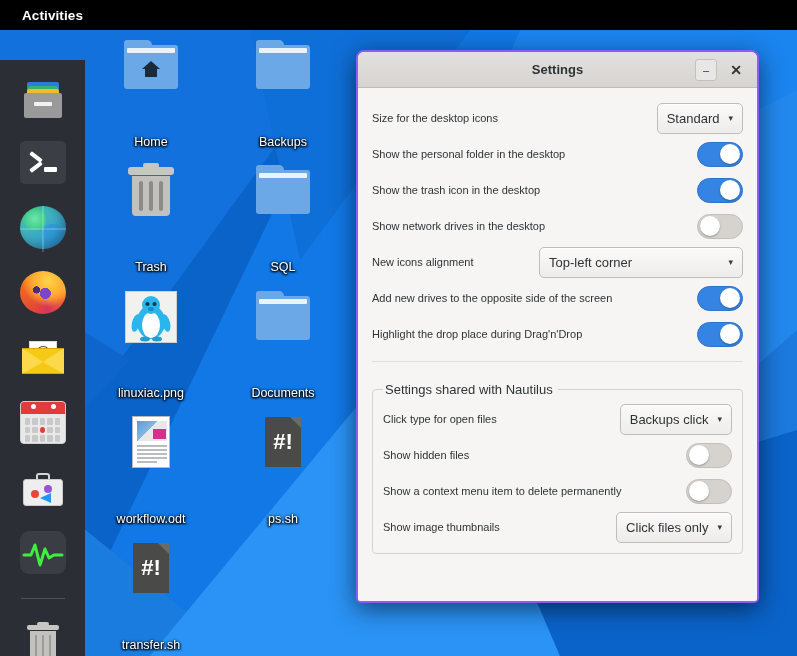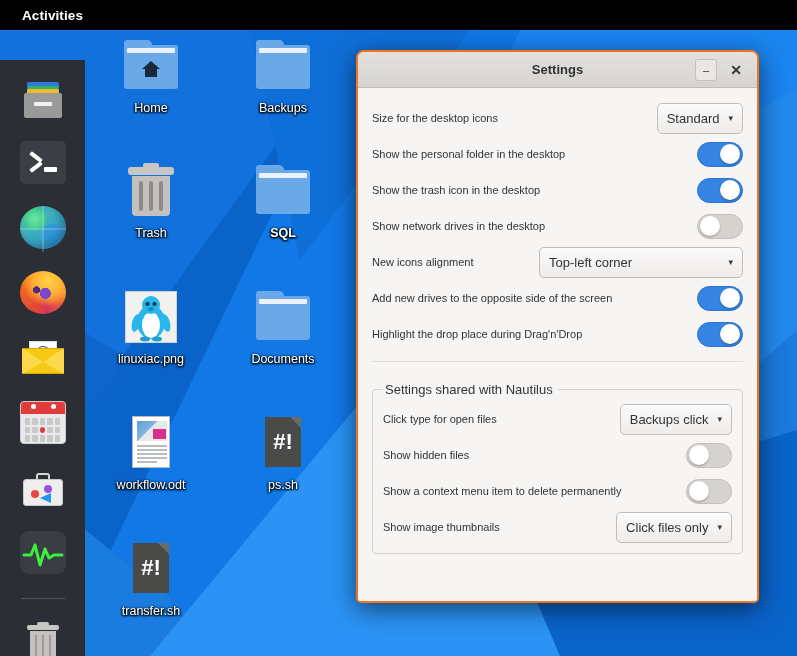--- a/index.html
+++ b/index.html
@@ -133,21 +133,21 @@
   .ic-mon{ background:#3a3e44; border-radius:9px; overflow:hidden; }
   .ic-mon svg{ position:absolute; left:2px; top:8px; }
 
   
   .trash-lid{ position:absolute; background:#c8c6c2; border-radius:2px; }
   .trash-body{ position:absolute; background:#c3c1bd; }
 
   
   .dicon{
     position:absolute; width:104px; text-align:center;
-    display:flex; flex-direction:column; align-items:center;
+    display:flex; flex-direction:column; align-items:center;gap:34px;
   }
   .dicon .glyph{ position:relative; width:58px; height:58px; }
   .dicon .cap{
     margin-top:5px; color:#fff; font-size:12.5px;
     text-shadow:0 0 3px #000, 1px 1px 2px #000, -1px 1px 2px #000;
     white-space:nowrap;
   }
   
   .folder{ position:absolute; inset:0; }
   .folder .tab{ position:absolute; left:2px; top:2px; width:28px; height:9px;
@@ -174,21 +174,21 @@
   .sh .fold{ position:absolute; right:0; top:0; width:0; height:0;
              border-top:11px solid #6b6b68; border-left:11px solid transparent; }
   .sh .bang{ position:absolute; inset:0; color:#fff; font-size:22px; font-weight:bold;
              display:flex; align-items:center; justify-content:center;
              font-family:"Liberation Sans", sans-serif; }
 
   
   #win{
     position:absolute; left:356px; top:50px; width:403px; height:553px;
     z-index:30;
-    border:2px solid #f97316;
+    border:2px solid #8b5cf6;
     border-radius:8px 8px 5px 5px;
     box-shadow:0 6px 24px rgba(0,0,0,.55);
     background:#f6f5f4;
     overflow:hidden;
     display:flex; flex-direction:column;
   }
   #titlebar{
     height:36px; flex:0 0 36px;
     background:linear-gradient(#e3e1df,#d6d3d0);
     border-bottom:1px solid #bfbcb8;
@@ -378,21 +378,21 @@
       <div class="trash-lid" style="left:6px;top:4px;width:46px;height:8px;border-radius:3px;"></div>
       <div class="trash-lid" style="left:21px;top:0px;width:16px;height:5px;"></div>
       <div class="trash-body" style="left:10px;top:13px;width:38px;height:40px;border-radius:0 0 4px 4px;"></div>
       <div style="position:absolute;left:17px;top:18px;width:4px;height:30px;background:#8d8b87;border-radius:2px"></div>
       <div style="position:absolute;left:27px;top:18px;width:4px;height:30px;background:#8d8b87;border-radius:2px"></div>
       <div style="position:absolute;left:37px;top:18px;width:4px;height:30px;background:#8d8b87;border-radius:2px"></div>
     </div>
     <div class="cap">Trash</div>
   </div>
 
-  <div class="dicon" style="left:231px; top:133px;font-weight:bold;">
+  <div class="dicon" style="left:231px; top:133px;">
     <div class="glyph">
       <div class="folder">
           <div class="tab"></div>
           <div class="bd"></div>
           <div class="strip"></div>
         </div>
     </div>
     <div class="cap">SQL</div>
   </div>
 

